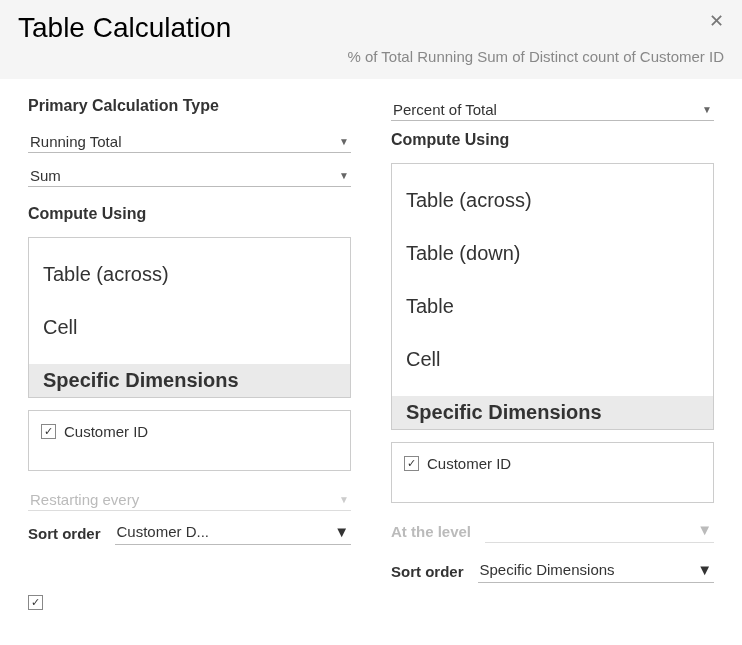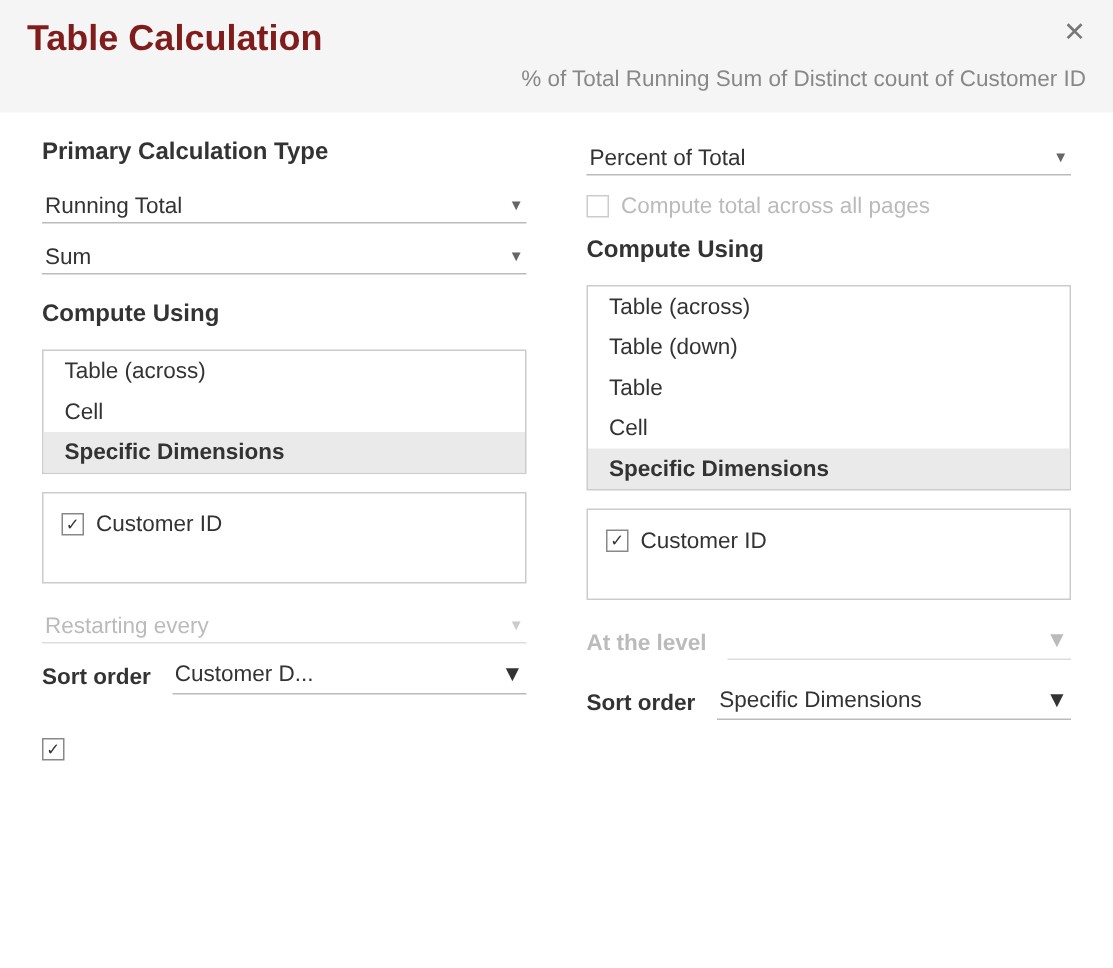--- a/index.html
+++ b/index.html
@@ -10,23 +10,23 @@
     height: 645px;
     color: #333;
     font-size: 14px;
   }
   .header {
     background: #f5f5f5;
     padding: 12px 18px 14px 18px;
     position: relative;
   }
   .title {
-    font-size: 24px;
-    font-weight: 700;
-    color: #7f1d1d;
+    font-size: 28px;
+    font-weight: 400;
+    color: #000000;
   }
   .subtitle {
     font-size: 15px;
     color: #888;
     margin-top: 4px;
     text-align: right;
   }
   .close-x {
     position: absolute;
     top: 10px;
@@ -92,22 +92,23 @@
     background: #fff;
     flex-shrink: 0;
   }
   .checkbox.disabled { border-color: #ccc; color: #ccc; }
   .listbox {
     border: 1px solid #ccc;
     margin-bottom: 12px;
   }
   .listbox-item {
     padding: 5px 14px;
-    font-size: 15px;
-    cursor: pointer;
+    font-size: 20px;
+    cursor: pointer;
+    margin-top: 20px;
   }
   .listbox-item.selected {
     background: #eaeaea;
     font-weight: 700;
   }
   .dim-box {
     border: 1px solid #ccc;
     padding: 10px 12px 28px 12px;
     margin-bottom: 16px;
   }
@@ -198,24 +199,20 @@
     </div>
   </div>
 
   <div class="col">
 
     <div class="select">
       <span>Percent of Total</span>
       <span class="caret">▼</span>
     </div>
 
-    <div class="checkbox-row disabled" style="margin-bottom:10px;">
-      <span class="checkbox disabled"></span>
-      <span>Compute total across all pages</span>
-    </div>
 
     <div class="section-heading" style="margin-top:6px;">Compute Using</div>
 
     <div class="listbox">
       <div class="listbox-item">Table (across)</div>
       <div class="listbox-item">Table (down)</div>
       <div class="listbox-item">Table</div>
       <div class="listbox-item">Cell</div>
       <div class="listbox-item selected">Specific Dimensions</div>
     </div>

